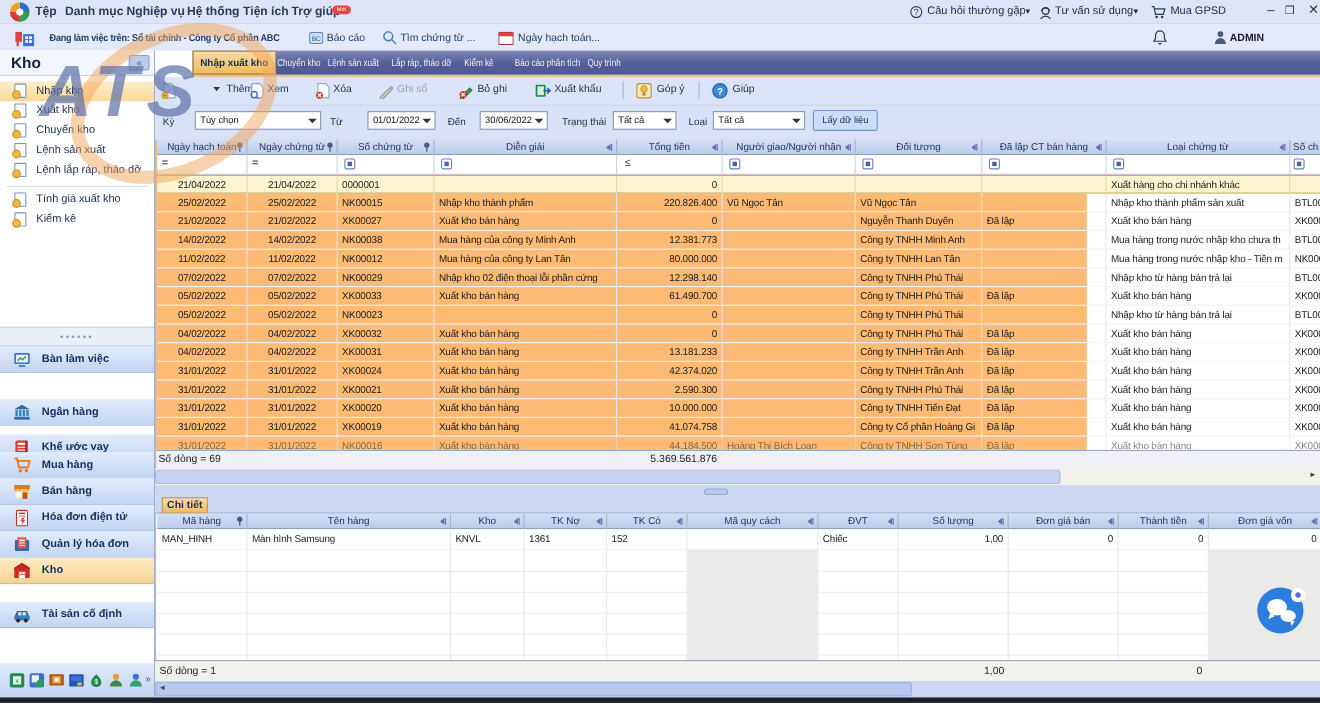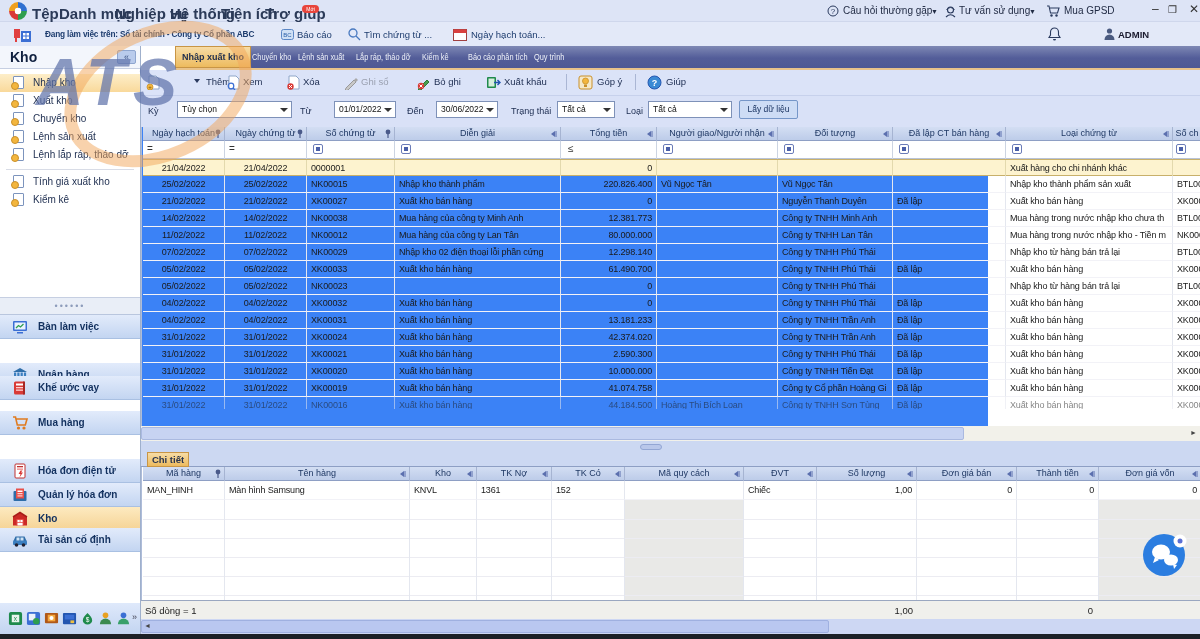--- a/index.html
+++ b/index.html
@@ -4,21 +4,21 @@
 <style>
 * { margin:0; padding:0; box-sizing:border-box; }
 html,body { width:1200px; height:639px; overflow:hidden; }
 body { font-family:"Liberation Sans", sans-serif; position:relative; background:#fff; }
 #app { position:absolute; left:0; top:0; width:1200px; height:639px; overflow:hidden; }
 .abs { position:absolute; }
 
 
 #bar1 { position:absolute; left:0; top:0; width:1200px; height:22px; background:#dde4f6; border-bottom:1px solid #cfd7ec; }
 #bar2 { position:absolute; left:0; top:22px; width:1200px; height:24px; background:#e3e9f8; }
-.menu { position:absolute; top:5px; font-size:15px; font-weight:700; color:#2b3a58; }
+.menu { position:absolute; top:5px; font-size:11px; font-weight:700; color:#2b3a58; }
 #badge { position:absolute; left:302px; top:5px; width:17px; height:8px; background:#e8453c; border-radius:4px; color:#fff; font-size:5px; text-align:center; line-height:8px; }
 #search { position:absolute; left:336px; top:3px; width:222px; height:16px; background:#fff; border:1px solid #b4bedb; border-radius:8px; font-size:9px; font-style:italic; color:#8a92a9; line-height:14px; padding-left:8px; }
 .t1r { position:absolute; top:5px; font-size:10px; color:#222c45; }
 .winbtn { position:absolute; top:2px; font-size:12px; color:#333; }
 .t2 { position:absolute; top:7px; font-size:9px; font-weight:700; color:#1d3c6e; letter-spacing:-0.2px; transform:scaleX(0.92); transform-origin:left top; }
 .t2n { position:absolute; top:7px; font-size:9.5px; color:#1d3c6e; }
 
 
 #sidebar { position:absolute; left:0; top:46px; width:141px; height:588px; background:#fff; border-right:1px solid #9fb0cc; }
 #khohead { position:absolute; left:0; top:0; width:140px; height:23px; background:#f3f6fc; border-bottom:1px solid #c6cfe2; }
@@ -46,21 +46,21 @@
 #toolbar { position:absolute; left:0; top:24px; width:1059px; height:25px; background:#dbe3f8; }
 .tbtn { position:absolute; top:6px; font-size:9.5px; color:#1c2c50; }
 .tsep { position:absolute; top:4px; width:1px; height:16px; background:#aab6d4; }
 #filterbar { position:absolute; left:0; top:49px; width:1059px; height:32px; background:#d9e1f7; border-top:1px solid #c7d1ec; }
 .flabel { position:absolute; top:10px; font-size:9px; color:#1c2c50; }
 .fcombo { position:absolute; top:5px; height:17px; background:#fff; border:1px solid #7e91b8; font-size:8.5px; color:#111; line-height:15px; padding-left:4px; }
 .fcombo .arr { position:absolute; right:3px; top:6px; width:0; height:0; border-left:4px solid transparent; border-right:4px solid transparent; border-top:4px solid #333; }
 #getdata { position:absolute; left:598px; top:4px; width:59px; height:19px; background:#cddcf5; border:1px solid #7596c8; border-radius:2px; font-size:8.5px; color:#16305e; text-align:center; line-height:17px; }
 
 
-#grid1 { position:absolute; left:0; top:81px; width:847px; height:299px; background:#3b82f6; border-left:1px solid #aebcd9; }
+#grid1 { position:absolute; left:0; top:81px; width:847px; height:299px; background:#fdba74; border-left:1px solid #aebcd9; }
 .g1row { position:absolute; left:1px; width:1058px; display:flex; }
 .hrow { height:14px; background:linear-gradient(#d3def3,#bdcce9); border-bottom:1px solid #8e9fc4; }
 .hcell { height:14px; border-right:1px solid #a6b4d2; font-size:9px; color:#1f3864; text-align:center; line-height:13px; position:relative; overflow:hidden; white-space:nowrap; }
 .frow { height:18px; background:#fff; border-bottom:1px solid #b9c3d6; }
 .fcell { height:18px; border-right:1px solid #ccd4e2; position:relative; font-size:10px; color:#333; }
 .drow { height:17px; }
 .dcell { height:17px; border-right:1px solid #e4e7ef; border-bottom:1px solid #f2f2f7; font-size:9px; letter-spacing:-0.15px; color:#1a1a1a; line-height:16px; overflow:hidden; white-space:nowrap; padding:0 4px; }
 .ctr { text-align:center; } .rgt { text-align:right; }
 .selrow { background:#fdf3cf; border-top:1px solid #c8b06a; border-bottom:1px solid #c8b06a; }
 .selrow .dcell { border-bottom:none; border-right:1px solid #e3d9ad; }
@@ -218,37 +218,47 @@
         <svg class="micon" viewBox="0 0 16 16">
           <path d="M8 1 L15 5 H1 Z" fill="#2e6da8"></path>
           <rect x="2" y="5.5" width="2.2" height="6" fill="#3b7fc0"></rect>
           <rect x="5.3" y="5.5" width="2.2" height="6" fill="#3b7fc0"></rect>
           <rect x="8.6" y="5.5" width="2.2" height="6" fill="#3b7fc0"></rect>
           <rect x="11.9" y="5.5" width="2.2" height="6" fill="#3b7fc0"></rect>
           <rect x="1" y="12" width="14" height="2.5" fill="#2e6da8"></rect>
         </svg>
         <span class="txt">Ngân hàng</span>
       </div>
-    <div class="mitem" style="top:330px;">
+    <div class="mitem" style="top:349px;">
         <svg class="micon" viewBox="0 0 16 16">
           <rect x="2" y="1.5" width="11" height="13" rx="1.5" fill="#d93a36"></rect>
           <rect x="4" y="3.5" width="7" height="2" fill="#fff"></rect>
           <rect x="4" y="7" width="7" height="1.3" fill="#ffd0d0"></rect>
           <rect x="4" y="9.5" width="7" height="1.3" fill="#ffd0d0"></rect>
           <rect x="11" y="1.5" width="2" height="13" fill="#a82824"></rect>
         </svg>
         <span class="txt">Khế ước vay</span>
       </div>
     <div class="mitem" style="top:365px;">
         <svg class="micon" viewBox="0 0 16 16">
           <path d="M1 2 h2.5 l1.8 8 h8 l1.7 -6 h-10.5" fill="none" stroke="#e07b20" stroke-width="1.6"></path>
           <circle cx="6.5" cy="13" r="1.6" fill="#e07b20"></circle>
           <circle cx="12" cy="13" r="1.6" fill="#e07b20"></circle>
         </svg>
         <span class="txt">Mua hàng</span>
+      </div>
+    <div class="mitem" style="top:389px;">
+        <svg class="micon" viewBox="0 0 16 16">
+          <rect x="1.5" y="5" width="13" height="9.5" fill="#f3e2c0"></rect>
+          <path d="M1 2 h14 v3.5 h-14 z" fill="#e07b20"></path>
+          <path d="M1 5.5 h2.8 v2 h-2.8z M4.5 5.5 h2.8 v2 h-2.8z M8 5.5 h2.8 v2 h-2.8z M11.5 5.5 h3 v2 h-3z" fill="#f5a83e"></path>
+          <rect x="8.5" y="8.5" width="4.5" height="6" fill="#c05818"></rect>
+          <rect x="3" y="8.5" width="4" height="4" fill="#fff"></rect>
+        </svg>
+        <span class="txt">Bán hàng</span>
       </div>
     <div class="mitem" style="top:413px;">
         <svg class="micon" viewBox="0 0 16 16">
           <rect x="3" y="1" width="10" height="14" rx="1" fill="#fff" stroke="#c03030"></rect>
           <rect x="5" y="3" width="6" height="1.3" fill="#c03030"></rect>
           <rect x="5" y="5.5" width="6" height="1.3" fill="#e88"></rect>
           <path d="M8.5 7.5 L6.5 11 h2 l-1 3.5 3.5-5 h-2 l1.5-2z" fill="#d93a36"></path>
         </svg>
         <span class="txt">Hóa đơn điện tử</span>
       </div>
@@ -266,21 +276,21 @@
         <svg class="micon" viewBox="0 0 16 16">
           <path d="M1 6 L8 1.5 15 6 V14.5 H1 Z" fill="#cc2a26"></path>
           <path d="M1 6 L8 1.5 15 6" fill="none" stroke="#a81e1a" stroke-width="1.5"></path>
           <rect x="4.5" y="8" width="7" height="6.5" fill="#e8504a"></rect>
           <rect x="5.5" y="9" width="2.2" height="2" fill="#fff"></rect>
           <rect x="8.4" y="9" width="2.2" height="2" fill="#fff"></rect>
           <rect x="5.5" y="11.8" width="5.1" height="2.7" fill="#fff"></rect>
         </svg>
         <span class="txt">Kho</span>
       </div>
-    <div class="mitem" style="top:482px;padding-left:20px;">
+    <div class="mitem" style="top:501px;padding-left:20px;">
         <svg class="micon" viewBox="0 0 16 16">
           <path d="M1.5 9 l2-4.5 h9 l2 4.5 z" fill="#2e6da8"></path>
           <rect x="1" y="8.5" width="14" height="4.5" rx="1" fill="#3b7fc0"></rect>
           <circle cx="4.5" cy="13" r="1.8" fill="#223"></circle>
           <circle cx="11.5" cy="13" r="1.8" fill="#223"></circle>
           <rect x="4.5" y="5.5" width="3" height="3" fill="#cfe4f5"></rect>
           <rect x="8.5" y="5.5" width="3" height="3" fill="#cfe4f5"></rect>
         </svg>
         <span class="txt">Tài sản cố định</span>
       </div>
@@ -643,20 +653,24 @@
           <span class="dcell c2 ctr">31/01/2022</span>
           <span class="dcell c3 ">NK00016</span>
           <span class="dcell c4 ">Xuất kho bán hàng</span>
           <span class="dcell c5 rgt">44.184.500</span>
           <span class="dcell c6 ">Hoàng Thị Bích Loan</span>
           <span class="dcell c7 ">Công ty TNHH Sơn Tùng</span>
           <span class="dcell c8 ">Đã lập</span>
           <span class="dcell c9 ">Xuất kho bán hàng</span>
           <span class="dcell c10 ">XK000</span>
         </div>
+        <div id="g1footer">
+          <span class="abs" style="left:2px;top:2px;">Số dòng = 69</span>
+          <span class="abs" style="left:415px;top:2px;width:95px;text-align:right;">5.369.561.876</span>
+        </div>
       </div>
     <div id="hs1">
         <span class="abs" style="left:3px;top:3px;font-size:7px;color:#444;">◄</span>
         <div class="thumb"></div>
         <span class="abs" style="right:3px;top:3px;font-size:7px;color:#444;">►</span>
       </div>
     <div id="midband">
         <div class="abs" style="left:499px;top:3px;width:22px;height:6px;background:#b9c7ea;border:1px solid #93a6d4;border-radius:3px;"></div>
       </div>
     <div id="detband"></div>

